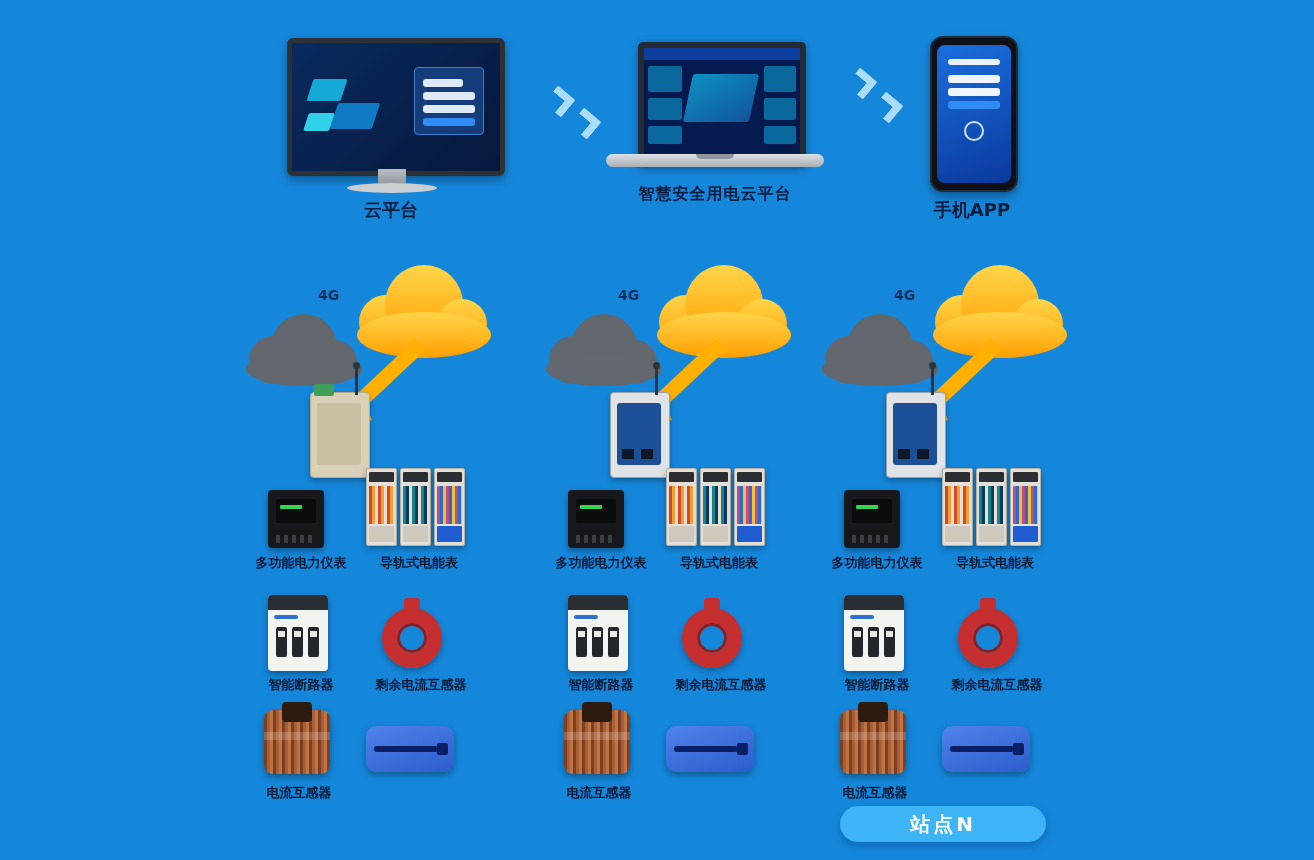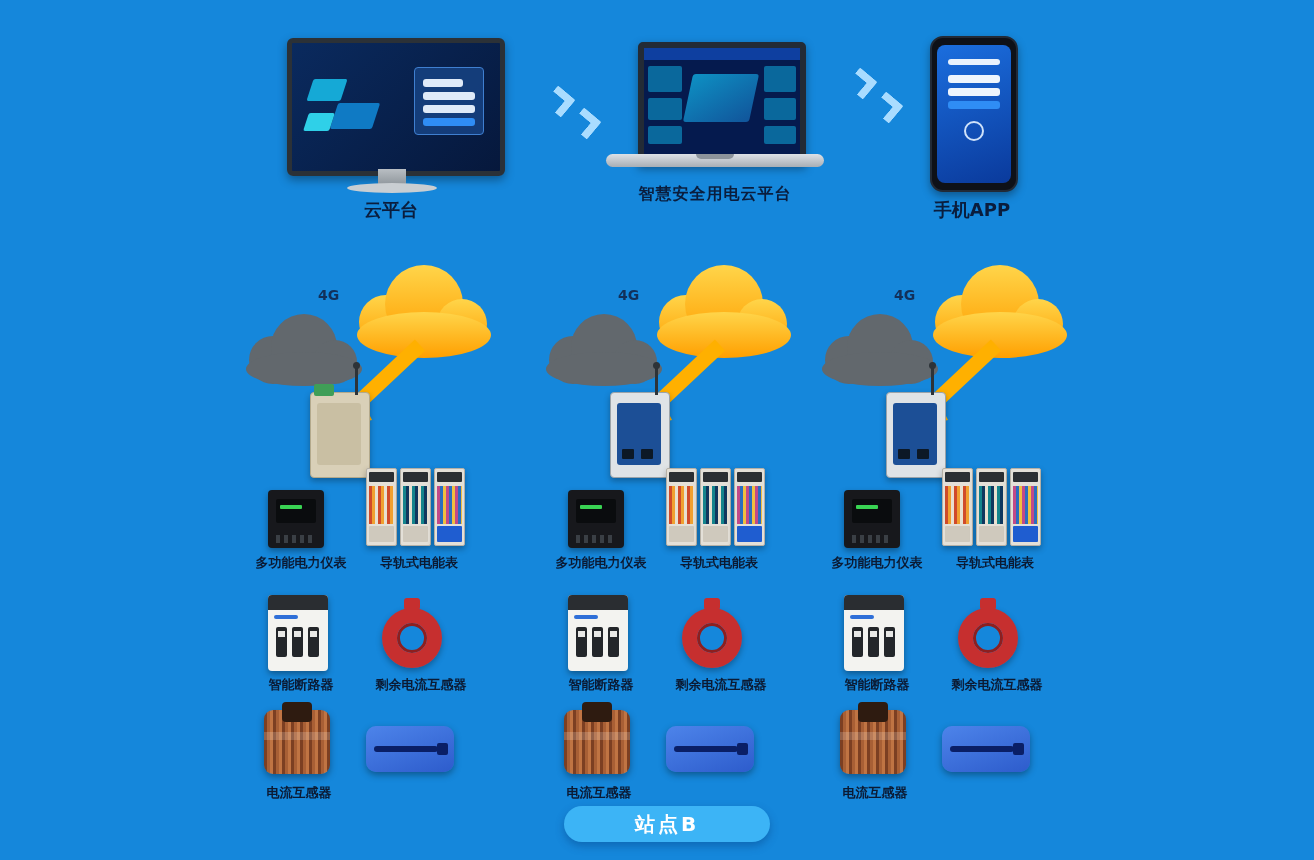--- a/index.html
+++ b/index.html
@@ -310,23 +310,20 @@
     <div class="coil">
       <div class="coil-cap"></div>
         <div class="coil-band"></div>
     </div>
     <div class="sensor-blue">
       <div class="sensor-line"></div>
         <div class="sensor-node"></div>
     </div>
     <div class="dev-label" style="left:-8px;top:536px;width:110px;">电流互感器</div>
 
-    <div class="site-bar">
-      <span>站点B</span>
-    </div>
   </div>
 
   <div class="site site-n" style="left:828px;">
     <svg class="cloudzone" viewBox="0 0 312 188">
       <g>
         <circle cx="55" cy="110" r="24" fill="#62686d"></circle>
         <circle cx="86" cy="97" r="33" fill="#62686d"></circle>
         <circle cx="117" cy="112" r="22" fill="#62686d"></circle>
         <ellipse cx="86" cy="119" rx="58" ry="17" fill="#62686d"></ellipse>
       </g>
@@ -391,15 +388,18 @@
     <div class="coil">
       <div class="coil-cap"></div>
         <div class="coil-band"></div>
     </div>
     <div class="sensor-blue">
       <div class="sensor-line"></div>
         <div class="sensor-node"></div>
     </div>
     <div class="dev-label" style="left:-8px;top:536px;width:110px;">电流互感器</div>
 
+    <div class="site-bar">
+      <span>站点N</span>
+    </div>
   </div>
 
 </div>
 
 </body></html>

